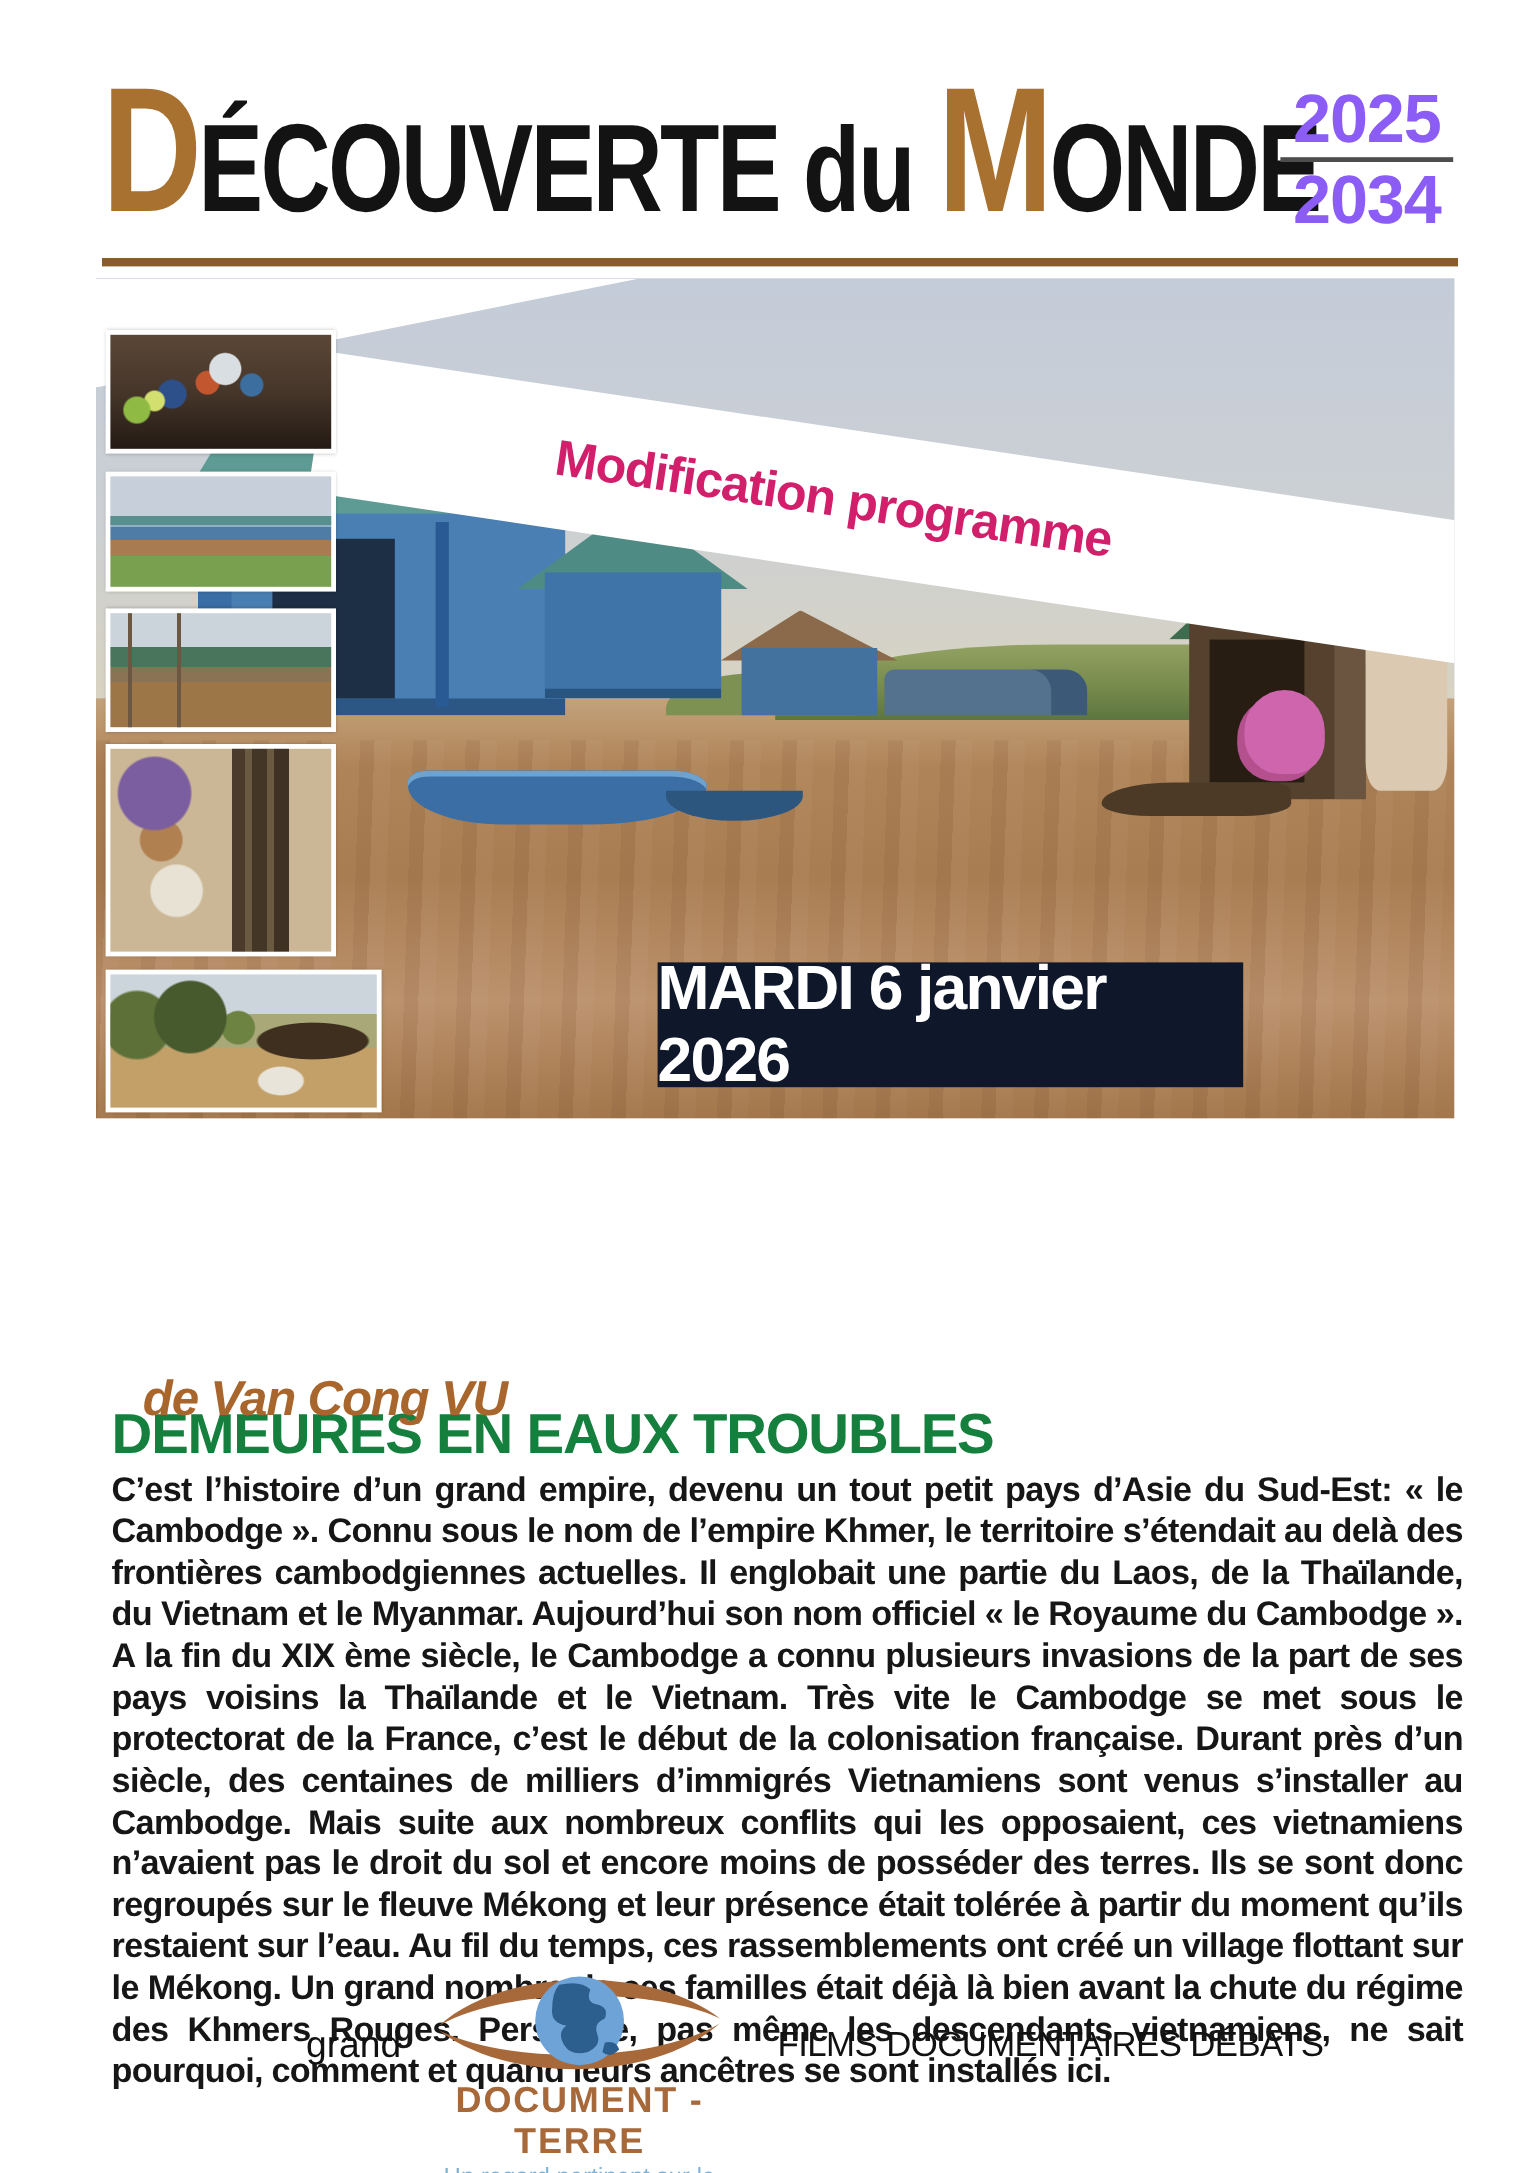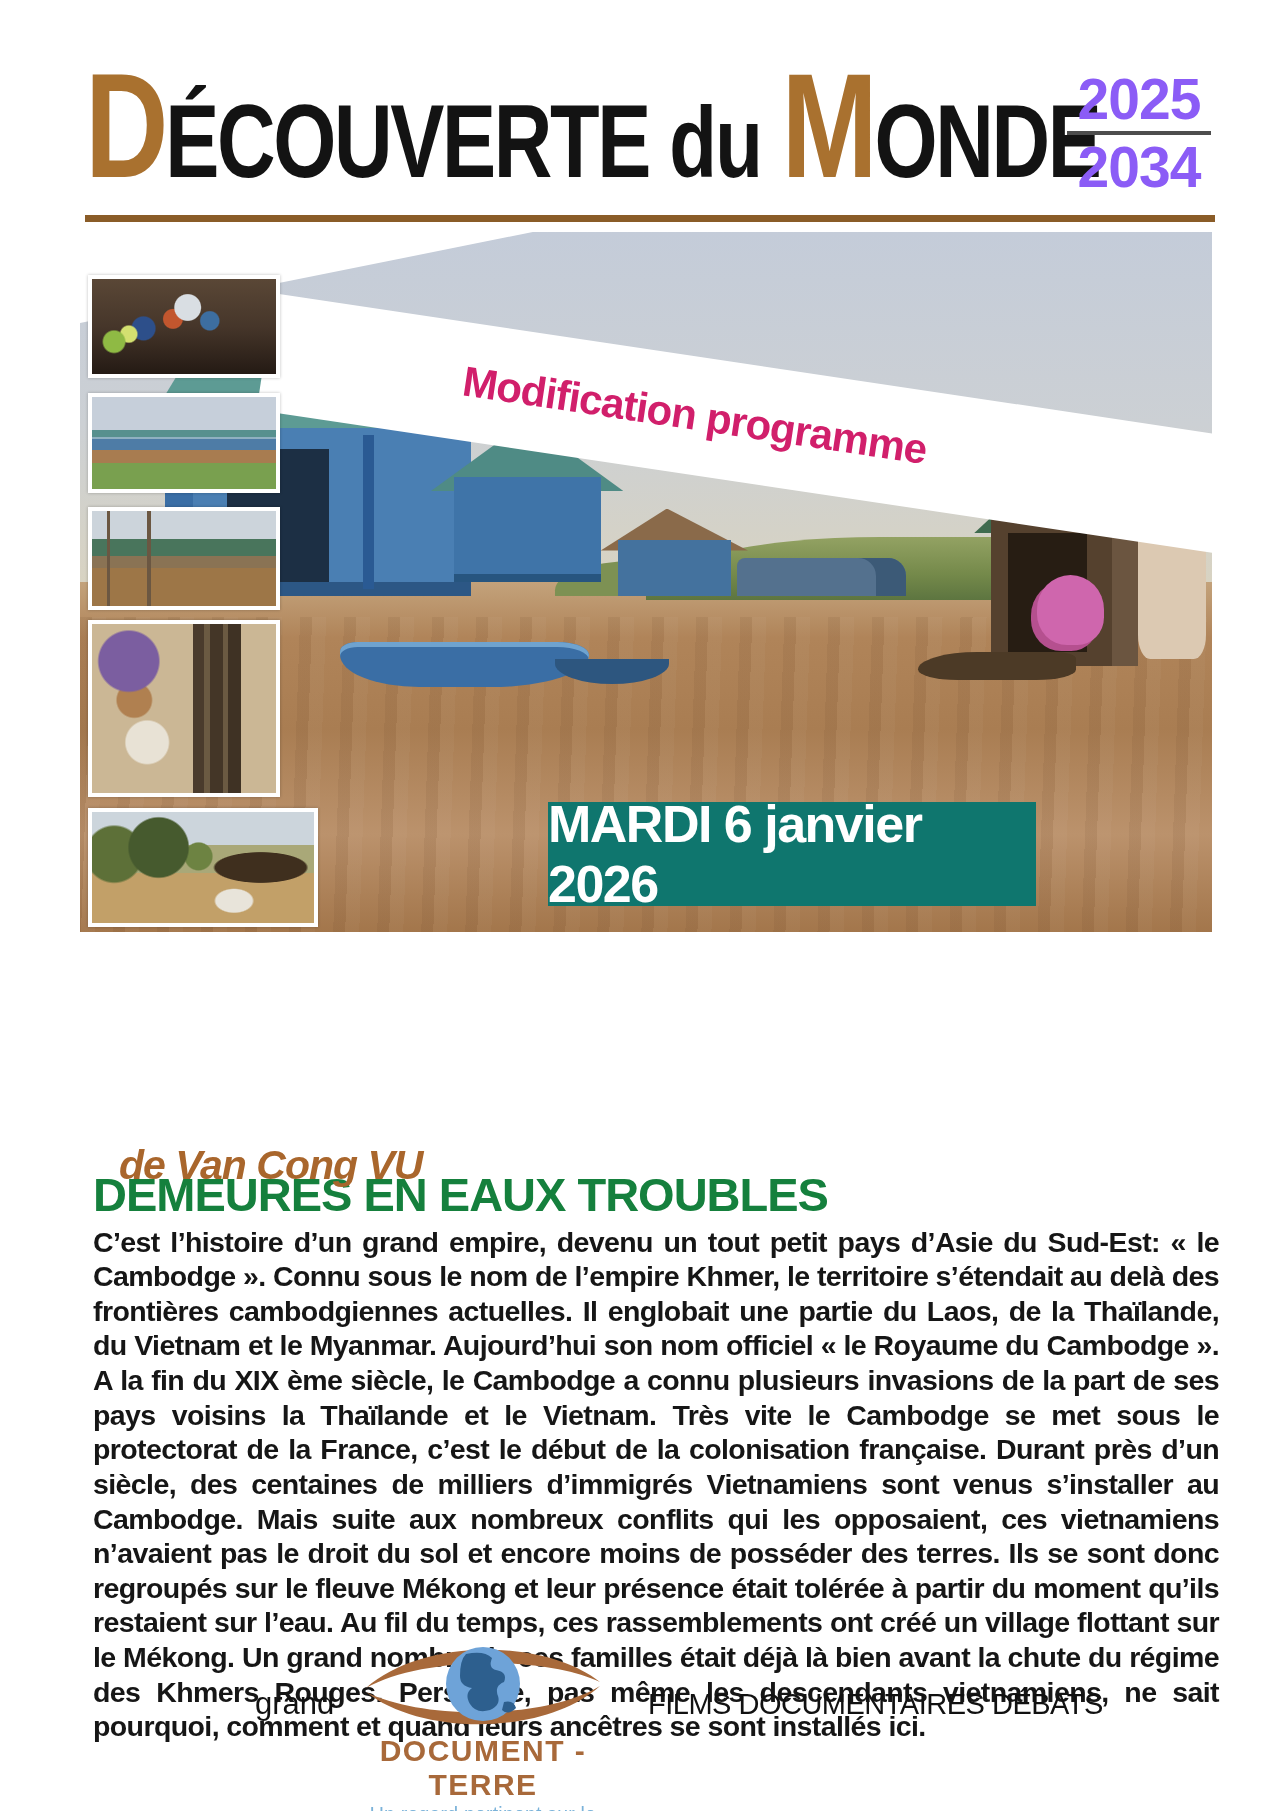--- a/index.html
+++ b/index.html
@@ -62,21 +62,21 @@
     border-radius:0 0 18% 18%;}
   .hut-boat{position:absolute;left:74%;top:60%;width:14%;height:4%;background:#4c3a26;
     border-radius:60% 20% 40% 40%/100% 40% 60% 60%;}
   .corner-wedge{position:absolute;left:0;top:0;width:40%;height:13%;background:#ffffff;
     clip-path:polygon(0 0,100% 0,0 100%);}
   
   .ribbon{position:absolute;left:180px;top:133px;width:980px;height:118px;background:#ffffff;
     transform:rotate(8.5deg);display:flex;align-items:center;z-index:3;}
   .ribbon-text{padding-left:200px;font-size:42px;font-weight:bold;color:#d11f6b;letter-spacing:-1px;}
   
-  .date-banner{position:absolute;left:468px;top:570px;width:488px;height:104px;background:#0f766e;
+  .date-banner{position:absolute;left:468px;top:570px;width:488px;height:104px;background:#0f172a;
     display:flex;align-items:center;justify-content:center;z-index:4;}
   .date-text{color:#ffffff;font-size:52px;font-weight:bold;letter-spacing:-1.5px;}
   
   .thumb{position:absolute;left:8px;background:#ffffff;padding:4px;box-sizing:border-box;
     box-shadow:0 0 3px rgba(0,0,0,.25);z-index:5;width:192px;}
   .thumb .img{width:100%;height:100%;}
   .t1{top:43px;height:103px;}
   .t2{top:161px;height:100px;}
   .t3{top:275px;height:103px;}
   .t4{top:388px;height:177px;}

